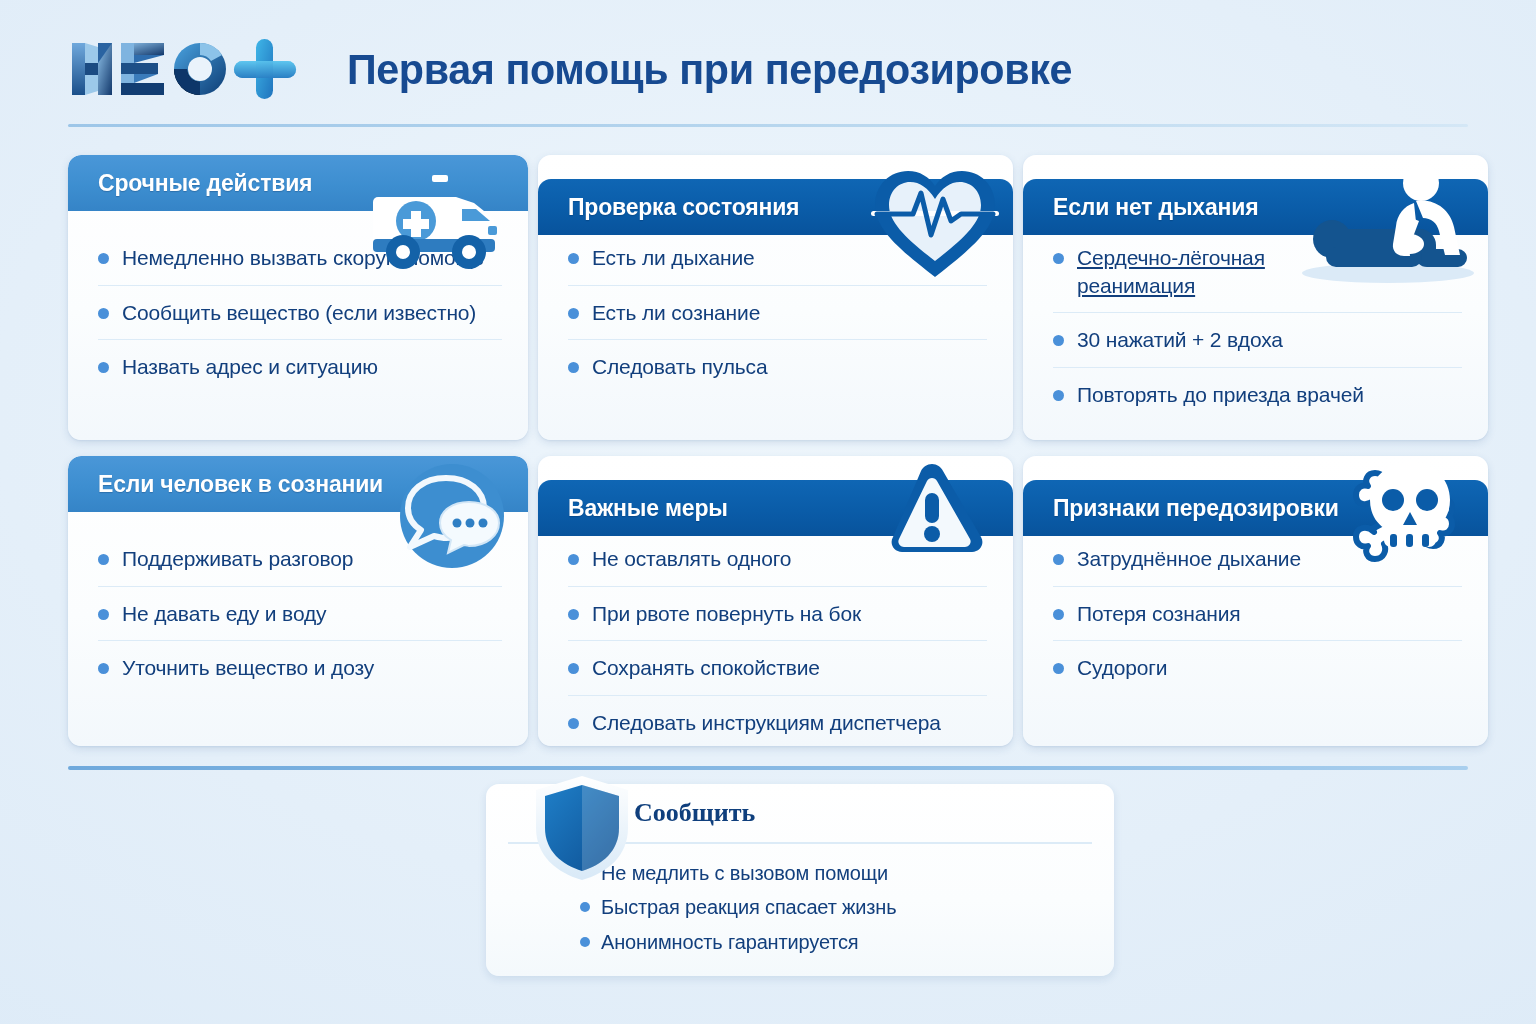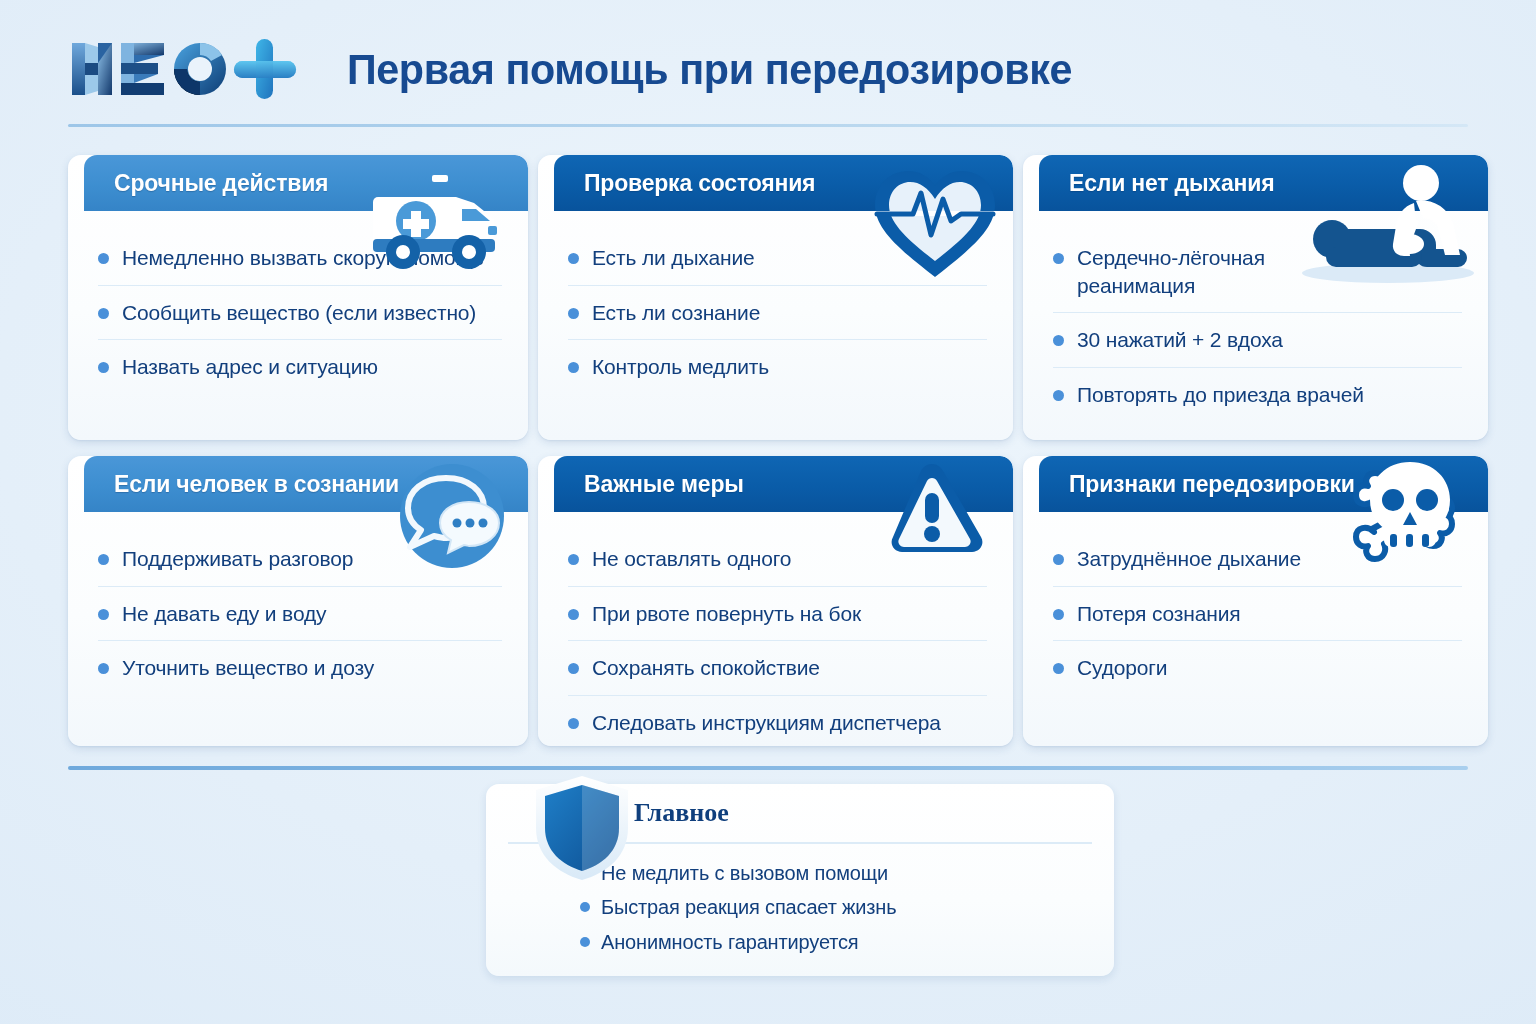--- a/index.html
+++ b/index.html
@@ -78,33 +78,34 @@
 
   .card-clip {
     position: absolute;
     inset: 0;
     border-radius: 13px;
     overflow: hidden;
   }
 
   .card-head {
     position: absolute;
-    left: 16px; top: 0; right: 0;
+    left: 0; top: 0; right: 0;
     height: 56px;
     border-radius: 13px 13px 0 0;
     display: flex;
     align-items: center;
     padding-left: 30px;
     z-index: 2;
   }
   .card-head.light {
     background: linear-gradient(to bottom, #4a97d8 0%, #3d8ed0 55%, #3584c7 100%);
   }
   .card-head.dark {
     background: linear-gradient(to bottom, #0f66b4 0%, #0a5ca8 55%, #08539c 100%);
+    margin-top: 24px;
   }
 
   .card-title {
     font-size: 23px;
     font-weight: bold;
     color: #ffffff;
     letter-spacing: -0.2px;
     white-space: nowrap;
     text-shadow: 0 1px 1px rgba(0,30,70,0.25);
   }
@@ -140,21 +141,21 @@
   }
 
   .btext {
     font-size: 21px;
     color: #123f7d;
     line-height: 1.32;
     letter-spacing: -0.15px;
   }
 
   
-  .bullet.narrow .btext { max-width: 260px; }
+  .bullet.narrow .btext { max-width: 260px; text-decoration: underline; }
 
   
   .summary {
     position: absolute;
     left: 486px; top: 784px;
     width: 628px; height: 192px;
     border-radius: 13px;
     background: linear-gradient(to bottom, #ffffff 0%, #fbfdfe 60%, #f4f9fc 100%);
     box-shadow: 0 3px 9px rgba(30,80,140,0.12);
   }
@@ -323,21 +324,21 @@
       <div class="bullet">
         <span class="dot"></span>
         <span class="btext">Есть ли дыхание</span>
       </div>
       <div class="bullet">
         <span class="dot"></span>
         <span class="btext">Есть ли сознание</span>
       </div>
       <div class="bullet">
         <span class="dot"></span>
-        <span class="btext">Контроль медлить</span>
+        <span class="btext">Следовать пульса</span>
       </div>
     </div>
   </div>
 
   <div class="card">
     <div class="card-clip">
       <div class="card-head dark">
         <span class="card-title">Если нет дыхания</span>
       </div>
     </div>
@@ -490,21 +491,21 @@
           <stop offset="0" stop-color="#1f7fc8"></stop>
             <stop offset="1" stop-color="#0d4f92"></stop>
         </linearGradient>
       </defs>
       <path d="M52 4 L98 18 v38 c0 28 -21 45 -46 52 C27 101 6 84 6 56 V18 z" fill="url(#shOut)"></path>
       <path d="M52 13 L89 24 v32 c0 23 -17 37 -37 43 C32 93 15 79 15 56 V24 z" fill="url(#shIn)"></path>
       <path d="M52 13 L89 24 v32 c0 23 -17 37 -37 43 z" fill="#ffffff" opacity="0.18"></path>
     </svg>
   </div>
 
-  <div class="summary-title">Главное</div>
+  <div class="summary-title">Сообщить</div>
 
   <div class="summary-rule"></div>
 
   <div class="summary-bullets">
     <div class="bullet">
       <span class="dot"></span>
       <span class="btext">Не медлить с вызовом помощи</span>
     </div>
     <div class="bullet">
       <span class="dot"></span>

